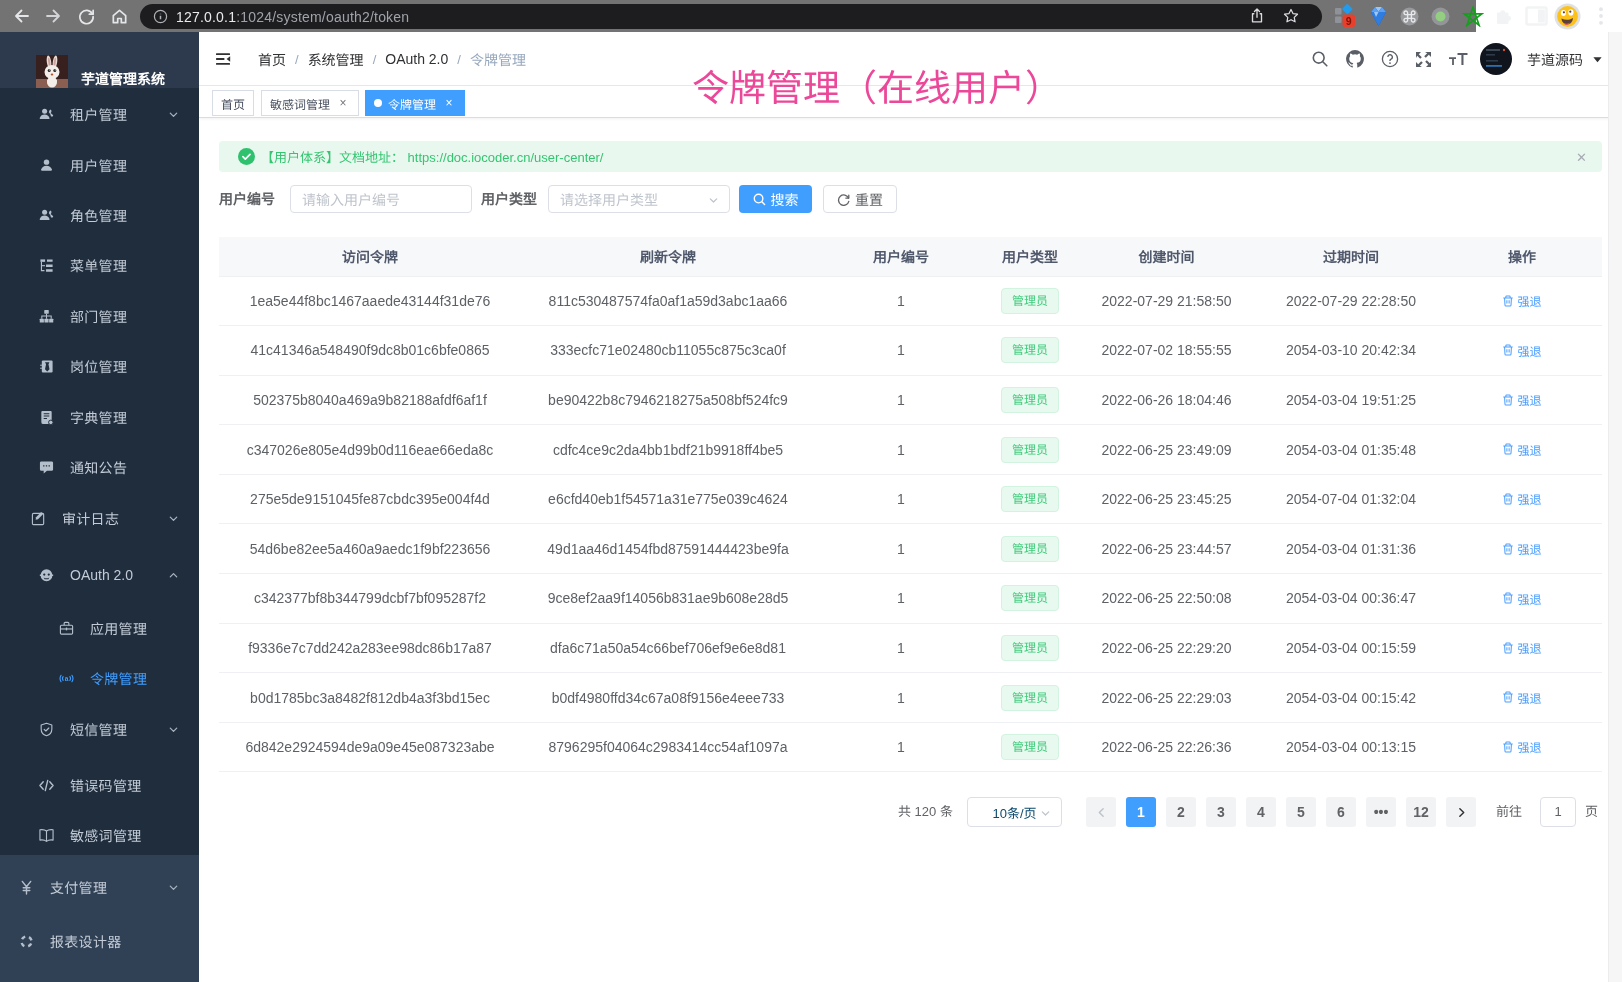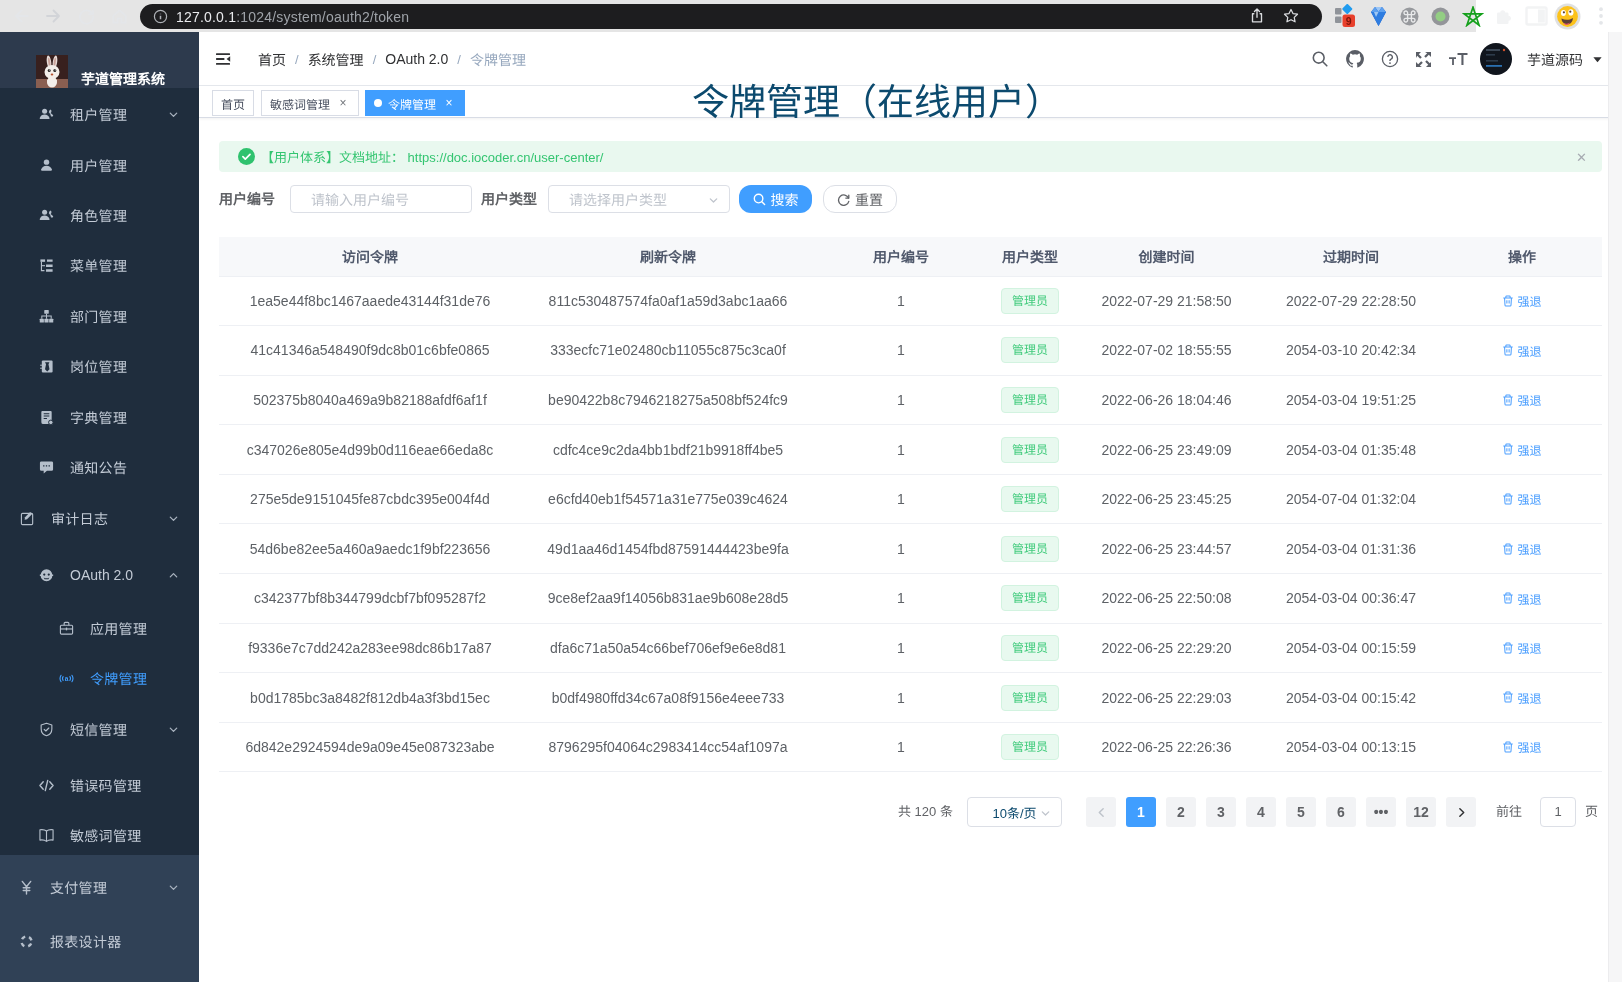--- a/index.html
+++ b/index.html
@@ -1,21 +1,21 @@
 <!DOCTYPE html>
 <html lang="zh-CN"><head>
 <meta charset="utf-8">
 <title>令牌管理</title>
 <style>
 *{margin:0;padding:0;box-sizing:border-box}
 html,body{width:1622px;height:982px;overflow:hidden}
 body{font-family:"Liberation Sans",sans-serif;position:relative;background:#fff}
 svg{display:block}
 
-#chrome{position:absolute;left:0;top:0;width:1476px;height:32px;background:#e5e5e5}
+#chrome{position:absolute;left:0;top:0;width:1476px;height:32px;background:#737373}
 #chrome .cic{position:absolute;top:0;height:32px;display:flex;align-items:center;justify-content:center}
 #pill{position:absolute;left:140px;top:4px;width:1182px;height:25px;border-radius:13px;background:#1d1d1f;display:flex;align-items:center}
 #pill .url{font-size:14px;color:#9fa3a9;margin-left:8px;letter-spacing:.2px}
 #pill .url b{color:#e9eaed;font-weight:normal}
 
 #sidebar{position:absolute;left:0;top:32px;width:199px;height:950px;background:#304156;overflow:hidden}
 #logo{position:absolute;left:0;top:0;width:199px;height:56px;background:#2d3a4d;display:flex;align-items:flex-end}
 #logo .ttl{color:#fff;font-weight:bold;font-size:14px;margin-left:13px}
 #menuzone{position:absolute;left:0;top:56px;width:199px;height:767px;background:#1f2d3d}
 #botzone{position:absolute;left:0;top:823px;width:199px;height:127px;background:#304156}
@@ -33,31 +33,31 @@
 #crumb .sep{color:#97a8be;margin:0 9px;font-size:13px}
 #crumb .last{color:#97a8be}
 #nbr{position:absolute;right:0;top:0;height:54px;display:flex;align-items:center;color:#5a5e66}
 #nbr .nic{margin:0 8px;display:flex;align-items:center;justify-content:center}
 #tagsbar{position:absolute;left:0;top:54px;width:100%;height:32px;background:#fff;border-bottom:1px solid #d8dce5;box-shadow:0 1px 3px rgba(0,0,0,.06)}
 .tag-v{position:absolute;top:4px;height:26px;display:inline-flex;align-items:center;padding:0 8px;font-size:12px;color:#495060;background:#fff;border:1px solid #d8dce5}
 .tag-v .x{margin-left:6px;font-size:12px;color:#72767b;width:14px;text-align:center}
 .tag-v.on{background:#409eff;border-color:#409eff;color:#fff}
 .tag-v.on .dot{width:8px;height:8px;border-radius:50%;background:#fff;margin-right:6px}
 .tag-v.on .x{color:#fff}
-#redmark{position:absolute;left:493px;top:40px;font-size:37px;color:#0c4a6e;white-space:nowrap;z-index:40;letter-spacing:0px}
+#redmark{position:absolute;left:493px;top:26px;font-size:37px;color:#ec4899;white-space:nowrap;z-index:40;letter-spacing:0px}
 
 #alert{position:absolute;left:20px;top:109px;width:1383px;height:31px;background:#e9f8ef;border-radius:4px;display:flex;align-items:center;font-size:13px;color:#34c571}
 #alert .chk{margin-left:19px;margin-right:6px}
 #alert .ax{position:absolute;right:15px;top:9px;color:#a6aab1;font-size:13px}
 
 #form{position:absolute;left:0;top:153px;width:100%;height:28px}
 .flabel{position:absolute;top:0;height:28px;line-height:28px;font-size:14px;font-weight:bold;color:#606266}
 .fctl{position:absolute;top:0;height:28px;border:1px solid #dcdfe6;border-radius:4px;background:#fff;font-size:14px;color:#bfc4cc;display:flex;align-items:center}
-.fctl .ph{margin-left:20px}
-.btn{position:absolute;top:0;height:28px;border-radius:12px;font-size:14px;display:flex;align-items:center;justify-content:center}
+.fctl .ph{margin-left:11px}
+.btn{position:absolute;top:0;height:28px;border-radius:4px;font-size:14px;display:flex;align-items:center;justify-content:center}
 #btn-search{left:540px;width:73px;background:#409eff;color:#fff}
 #btn-reset{left:624px;width:74px;background:#fff;border:1px solid #dcdfe6;color:#606266}
 .btn svg{margin-right:5px}
 
 #tbl{position:absolute;left:20px;top:205px;width:1383px;border-collapse:collapse;table-layout:fixed;font-size:14px}
 #tbl th{height:39px;background:#f7f8fa;color:#50596c;font-weight:bold;text-align:center;border-bottom:1px solid #eef0f4}
 #tbl td{height:49.6px;color:#5d6166;text-align:center;border-bottom:1px solid #eef0f4;overflow:hidden;white-space:nowrap}
 .tagok{display:inline-block;height:26px;line-height:24px;padding:0 10px;border:1px solid #d2f3e0;background:#e8f9ef;border-radius:4px;color:#41cb7c;font-size:12px}
 .klink{color:#4a9eff;font-size:12px;display:inline-flex;align-items:center}
 .klink svg{margin-right:3px}
@@ -272,21 +272,21 @@
       </svg>
     <span class="lbl">字典管理</span>
   </div>
   <div class="mi" style="top:410px;padding-left:39px">
     <svg class="ic" viewBox="0 0 16 16" fill="currentColor">
         <path d="M2.5 1.5h11a1.5 1.5 0 0 1 1.5 1.5v7a1.5 1.5 0 0 1-1.5 1.5H8.5L5 14.5v-3H2.5A1.5 1.5 0 0 1 1 10V3a1.5 1.5 0 0 1 1.5-1.5z"></path>
         <path d="M4.4 6.3h1.4M7.3 6.3h1.4M10.2 6.3h1.4" stroke="#1f2d3d" stroke-width="1.3" fill="none"></path>
       </svg>
     <span class="lbl">通知公告</span>
   </div>
-  <div class="mi" style="top:461px;padding-left:20px">
+  <div class="mi" style="top:461px;padding-left:31px">
     <svg class="ic" viewBox="0 0 16 16" fill="none" stroke="currentColor" stroke-width="1.2">
         <rect x="1.5" y="2.5" width="12" height="12" rx="1.2"></rect>
         <path d="M10.8 1l2.2 2.2-5.5 5.6-2.6.5.5-2.7z" fill="currentColor" stroke="none"></path>
       </svg>
     <span class="lbl">审计日志</span>
     <svg class="arr" viewBox="0 0 12 12" fill="none" stroke="currentColor" stroke-width="1.4" stroke-linecap="round" stroke-linejoin="round">
         <path d="M2.5 4.5L6 8l3.5-3.5"></path>
       </svg>
   </div>
   <div class="mi" style="top:518px;padding-left:39px">

